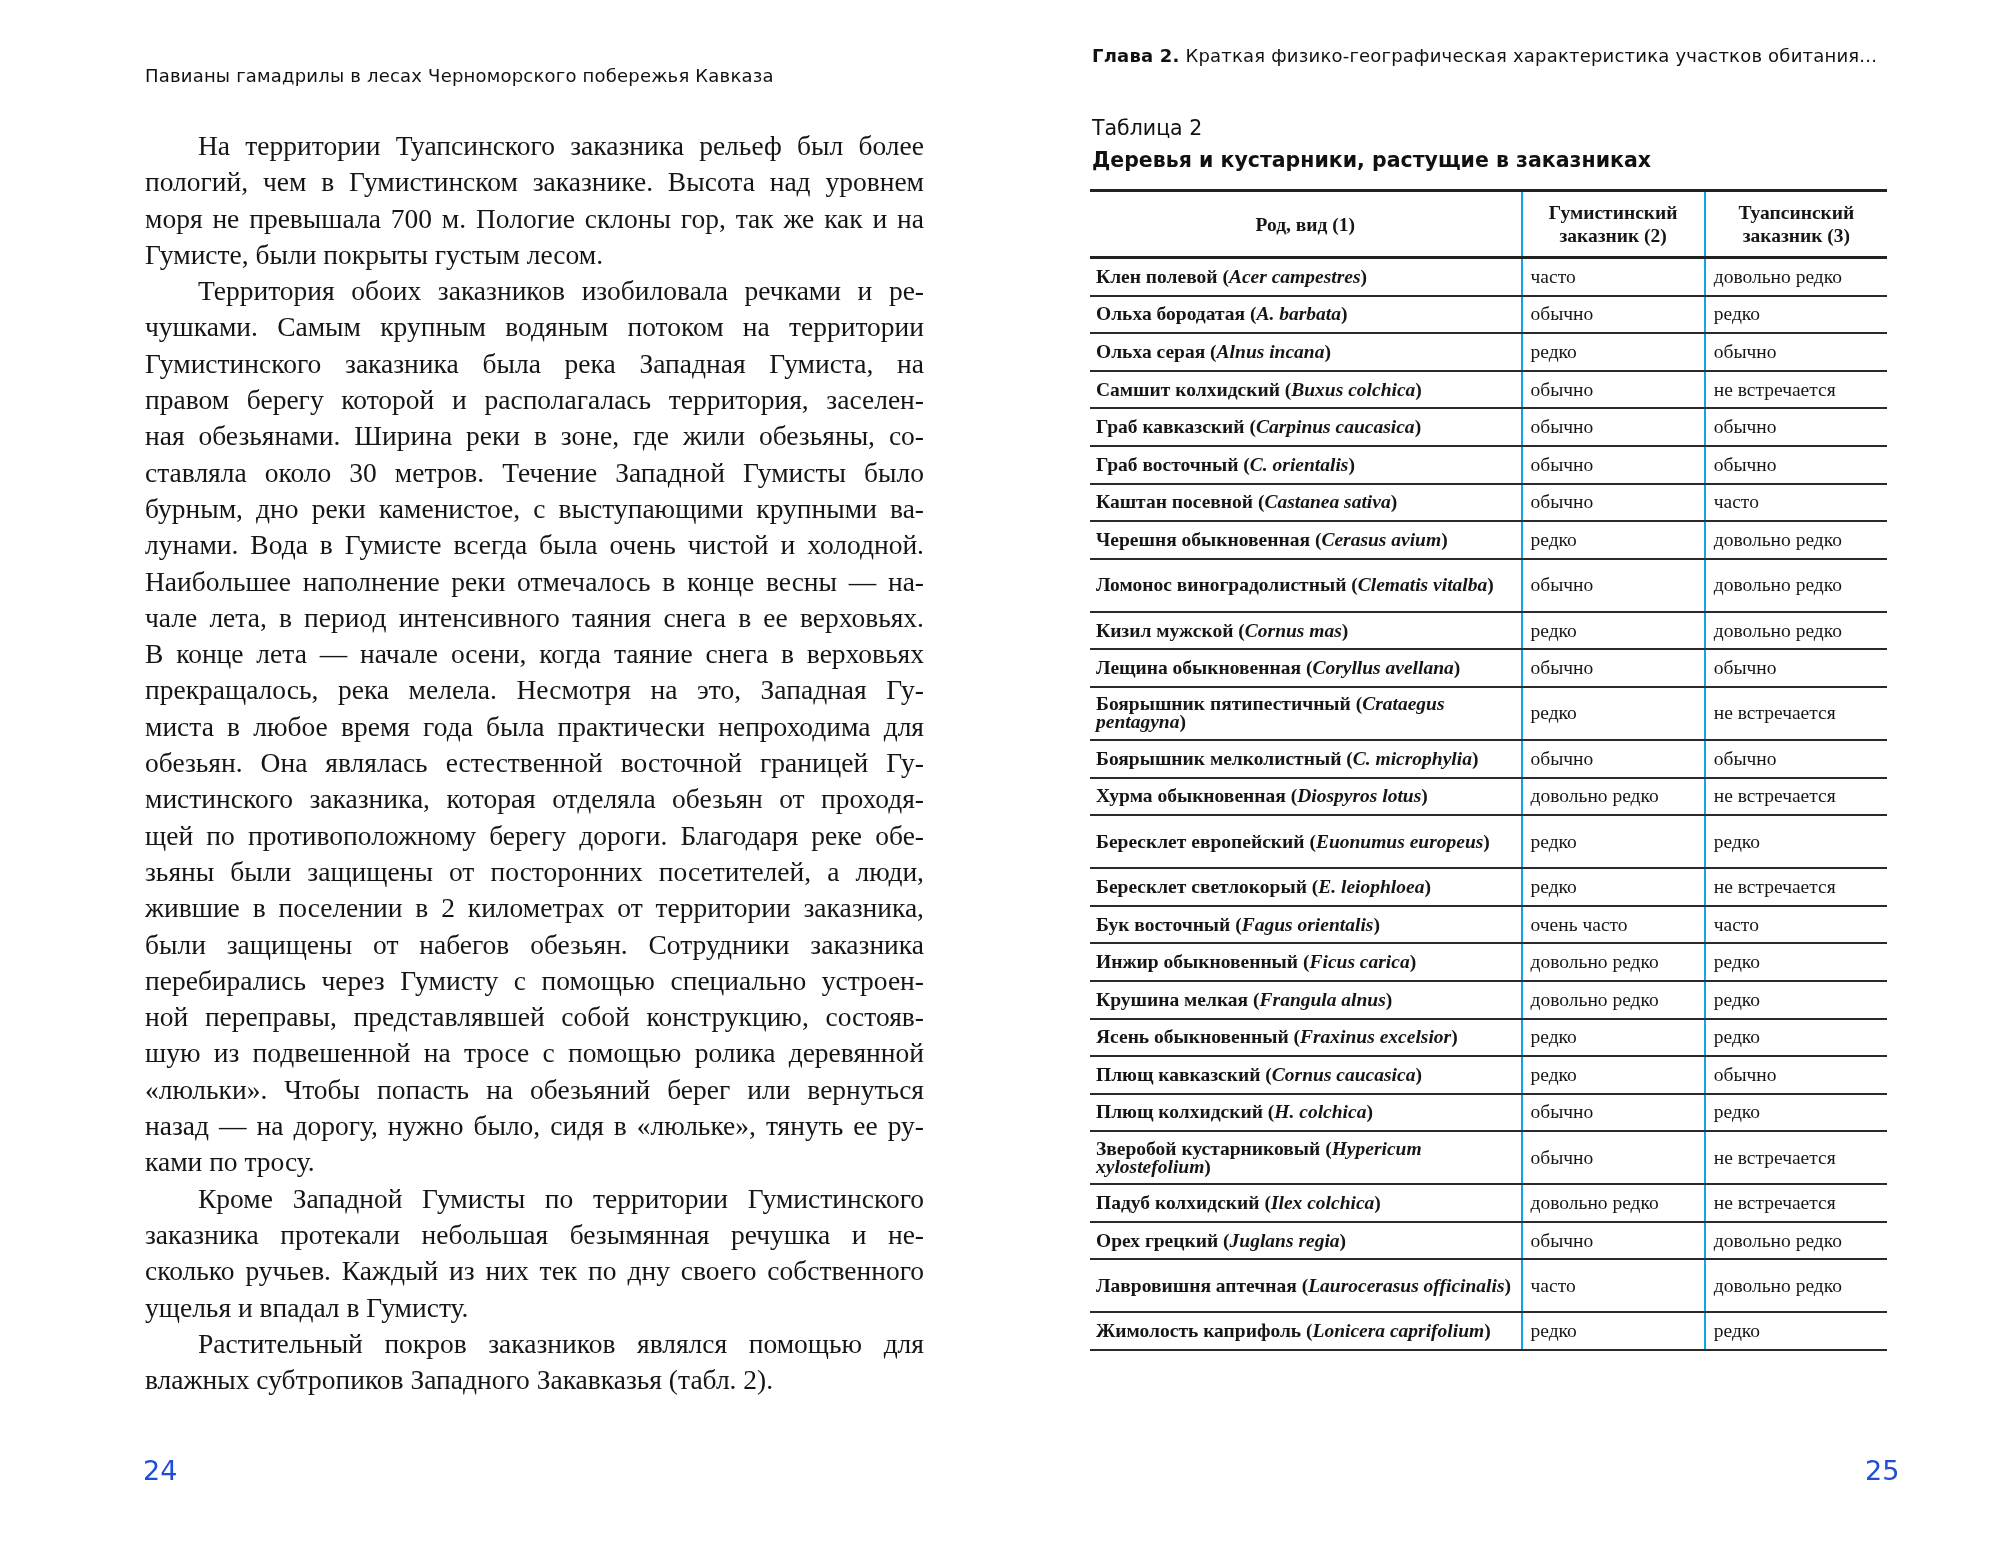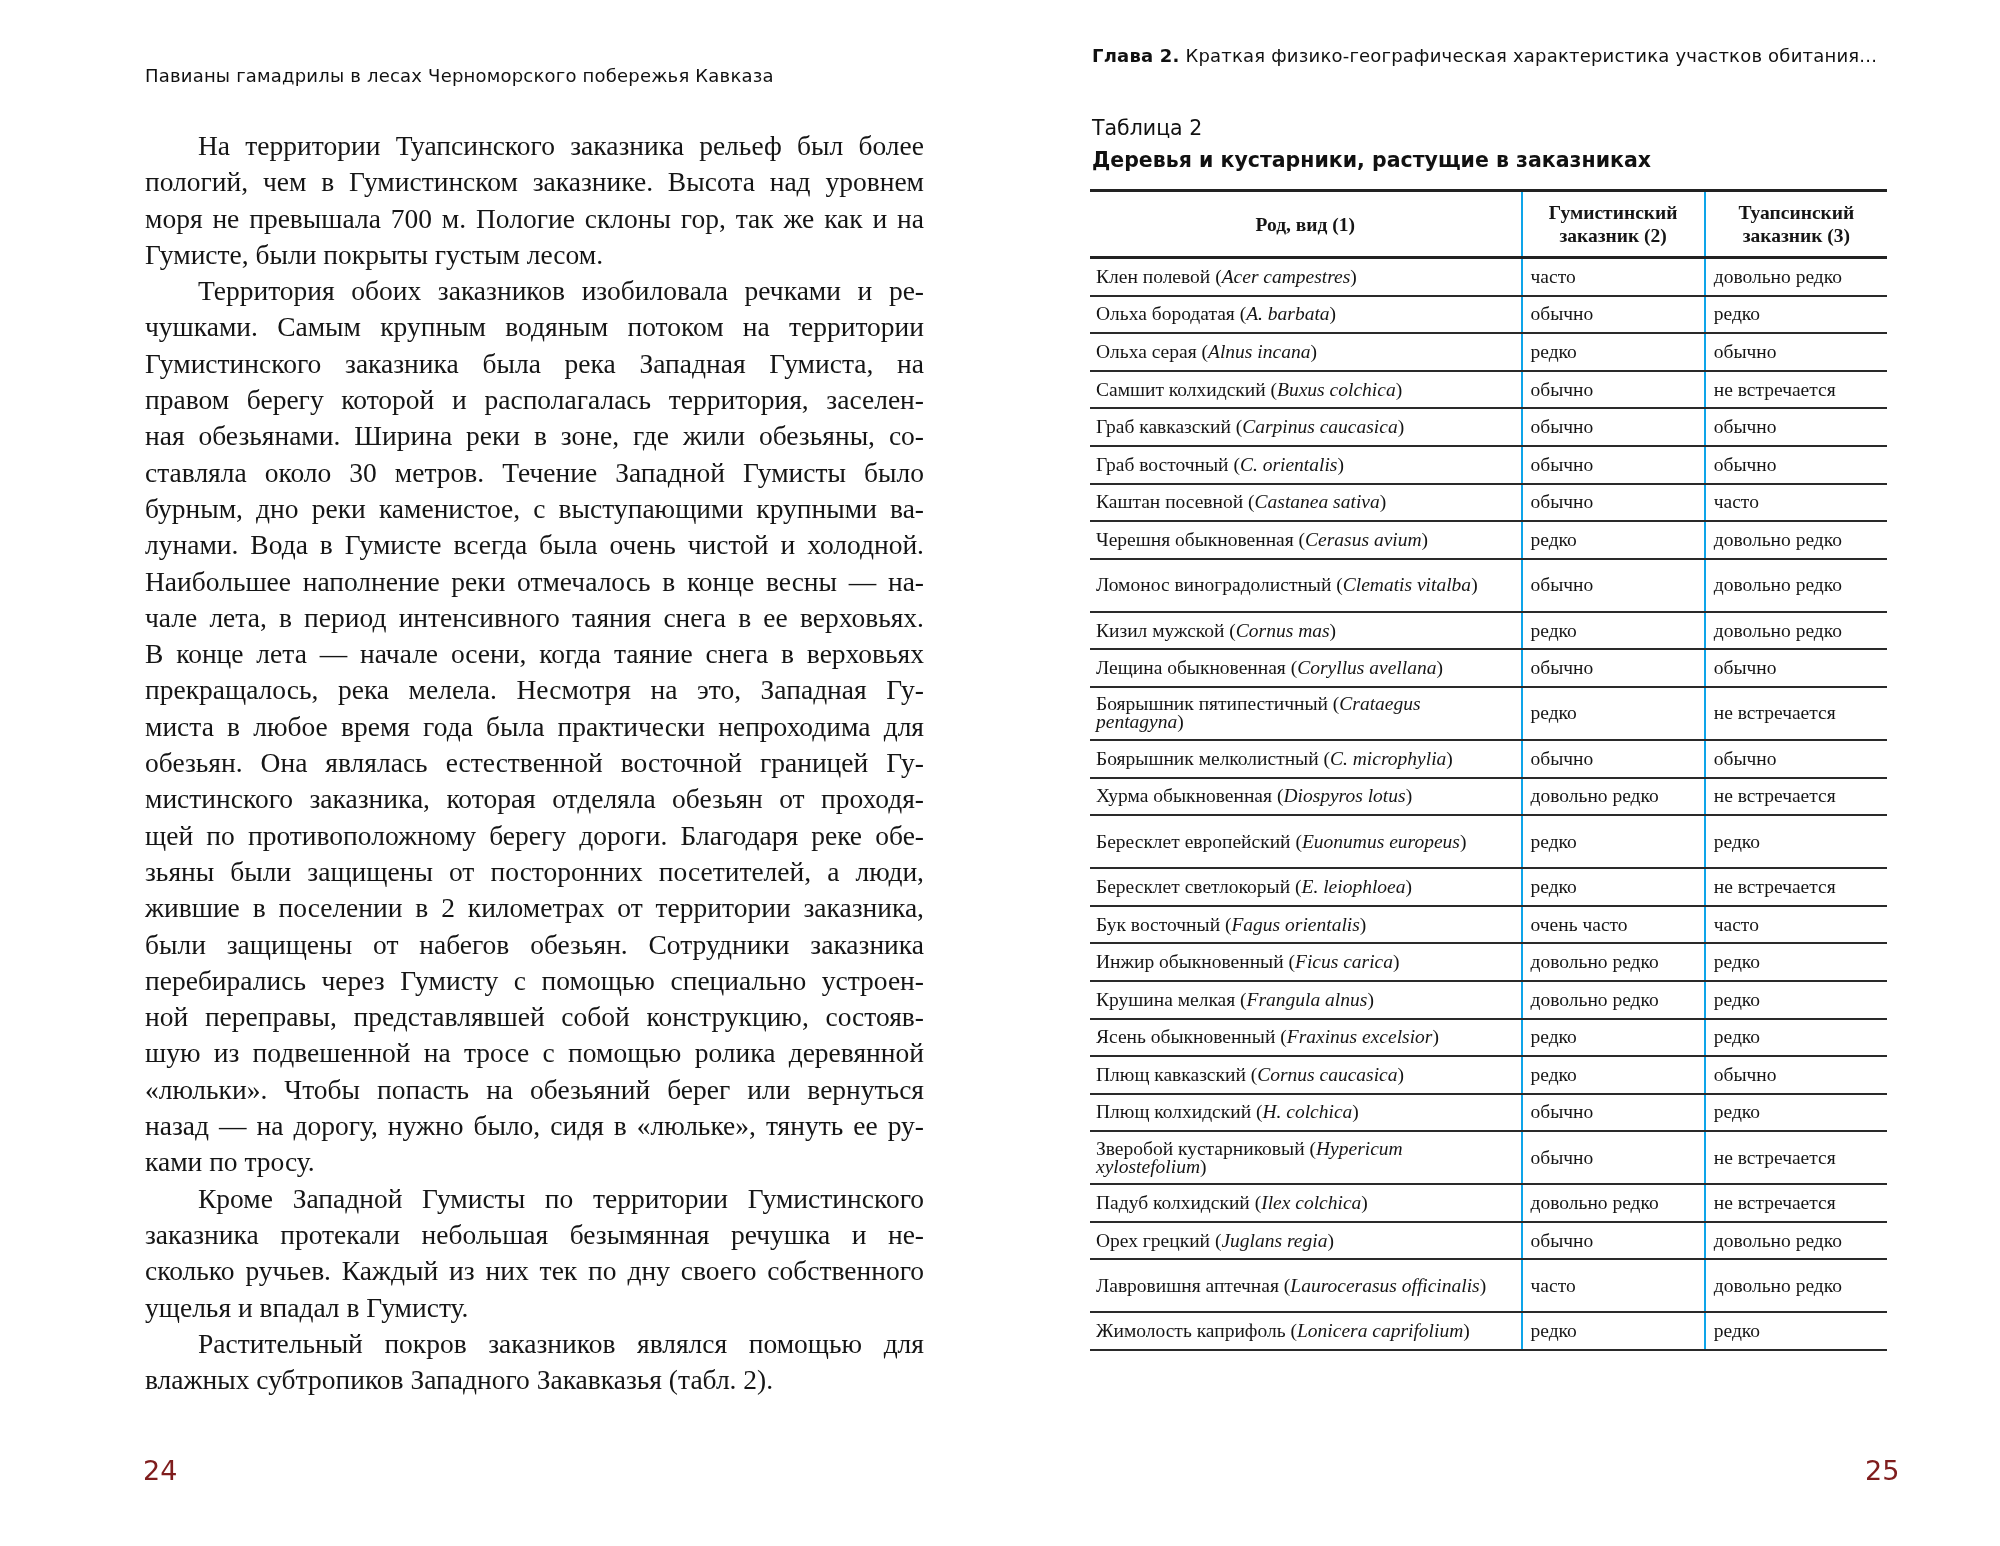--- a/index.html
+++ b/index.html
@@ -11,35 +11,35 @@
   .running-head { position: absolute; font-family: "DejaVu Sans", sans-serif; font-size: 18px; letter-spacing: 0.2px; white-space: nowrap; color: #111; }
   .running-head-left { left: 145px; top: 65px; }
   .running-head-right { left: 92px; top: 45px; }
   .running-head .chap { font-weight: bold; }
 
   .body-text { position: absolute; left: 145px; top: 128px; width: 779px; font-family: "Liberation Serif", serif; font-size: 27.5px; line-height: 36.3px; color: #151515; }
   .line { display: block; text-align: justify; text-align-last: justify; white-space: nowrap; height: 36.3px; overflow: visible; }
   .line.first { text-indent: 53px; }
   .line.last { text-align-last: left; }
 
-  .page-number { position: absolute; font-family: "DejaVu Sans", sans-serif; font-size: 27px; color: #7f1d1d; }
+  .page-number { position: absolute; font-family: "DejaVu Sans", sans-serif; font-size: 27px; color: #1d4ed8; }
   .page-number-left { left: 143px; top: 1455px; }
   .page-number-right { left: 865px; top: 1455px; }
 
   .table-caption { position: absolute; left: 92px; top: 112px; font-family: "DejaVu Sans", sans-serif; font-size: 20.5px; line-height: 32px; color: #111; }
   .table-caption .t2 { font-weight: bold; text-align: center; }
 
   .species-table { position: absolute; left: 90px; top: 189px; width: 797px; border-collapse: collapse; font-family: "Liberation Serif", serif; font-size: 19.5px; color: #151515; }
   .species-table th, .species-table td { border-bottom: 2px solid #2a2a2a; padding: 0 8px; vertical-align: middle; }
   .species-table thead tr { border-top: 3px solid #222; }
   .species-table thead th { border-bottom: 3px solid #222; height: 64px; font-weight: bold; text-align: center; line-height: 23px; }
   .species-table th + th, .species-table td + td { border-left: 2px solid #0ea5e9; }
   .species-table tbody td { height: 35.6px; line-height: 18px; }
   .species-table tbody tr.tall td { height: 51px; }
-  .species-table td.name { width: 416px; padding-left: 6px; }
+  .species-table td.name { width: 416px; padding-left: 6px; font-weight: bold; }
   .species-table td.g { width: 165px; }
   .species-table td.t { width: 165px; }
   .species-table .latin { font-style: italic; }
 </style>
 </head>
 <body>
 
 <div class="page page-left">
   <div class="running-head running-head-left">Павианы гамадрилы в лесах Черноморского побережья Кавказа</div>
   <div class="body-text" id="body-text">

